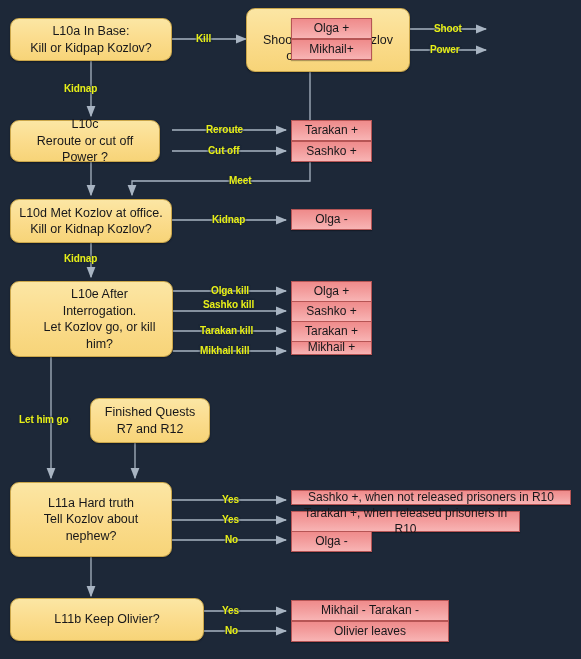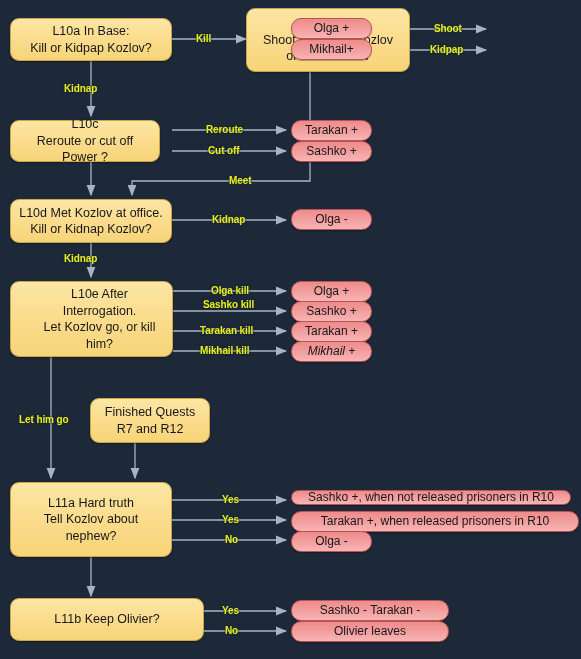--- a/index.html
+++ b/index.html
@@ -35,21 +35,21 @@
     background: linear-gradient(180deg, #fbe6a4 0%, #fbdd8f 45%, #f7d478 100%);
     border: 1px solid #caa64a;
     border-radius: 9px;
     font-size: 12.5px;
     padding: 4px 8px;
     box-shadow: 0 1px 2px rgba(0,0,0,0.35);
   }
   .node.outcome {
     background: linear-gradient(180deg, #ef8b8b 0%, #f29a9a 40%, #f8b4b4 100%);
     border: 1px solid #b65555;
-    border-radius: 10px;
+    border-radius: 0;
     font-size: 12px;
     padding: 1px 6px;
     box-shadow: 0 1px 1px rgba(0,0,0,0.3);
   }
   .edge-label {
     position: absolute;
     color: #e8f018;
     font-size: 10px;
     font-weight: bold;
     white-space: nowrap;
@@ -170,33 +170,33 @@
   <div class="node outcome" style="left:291px; top:39px; width:81px; height:21px;">Mikhail+</div>
 
   <div class="node outcome" style="left:291px; top:120px; width:81px; height:21px;">Tarakan +</div>
   <div class="node outcome" style="left:291px; top:141px; width:81px; height:21px;">Sashko +</div>
 
   <div class="node outcome" style="left:291px; top:209px; width:81px; height:21px;">Olga -</div>
 
   <div class="node outcome" style="left:291px; top:281px; width:81px; height:21px;">Olga +</div>
   <div class="node outcome" style="left:291px; top:301px; width:81px; height:21px;">Sashko +</div>
   <div class="node outcome" style="left:291px; top:321px; width:81px; height:21px;">Tarakan +</div>
-  <div class="node outcome" style="left:291px; top:341px; width:81px; height:21px;font-style:italic;">Mikhail +</div>
+  <div class="node outcome" style="left:291px; top:341px; width:81px; height:14px;">Mikhail +</div>
 
   <div class="node outcome" style="left:291px; top:490px; width:280px; height:15px;">Sashko +, when not released prisoners in R10</div>
-  <div class="node outcome" style="left:291px; top:511px; width:288px; height:21px;">Tarakan +, when released prisoners in R10</div>
+  <div class="node outcome" style="left:291px; top:511px; width:229px; height:21px;">Tarakan +, when released prisoners in R10</div>
   <div class="node outcome" style="left:291px; top:531px; width:81px; height:21px;">Olga -</div>
 
-  <div class="node outcome" style="left:291px; top:600px; width:158px; height:21px;">Sashko - Tarakan -</div>
+  <div class="node outcome" style="left:291px; top:600px; width:158px; height:21px;">Mikhail - Tarakan -</div>
   <div class="node outcome" style="left:291px; top:621px; width:158px; height:21px;">Olivier leaves</div>
 
   <div class="edge-label" style="left:196px; top:33px;">Kill</div>
   <div class="edge-label" style="left:64px;  top:83px;">Kidnap</div>
   <div class="edge-label" style="left:434px; top:23px;">Shoot</div>
-  <div class="edge-label" style="left:430px; top:44px;">Kidpap</div>
+  <div class="edge-label" style="left:430px; top:44px;">Power</div>
   <div class="edge-label" style="left:206px; top:124px;">Reroute</div>
   <div class="edge-label" style="left:208px; top:145px;">Cut off</div>
   <div class="edge-label" style="left:229px; top:175px;">Meet</div>
   <div class="edge-label" style="left:212px; top:214px;">Kidnap</div>
   <div class="edge-label" style="left:64px;  top:253px;">Kidnap</div>
   <div class="edge-label" style="left:211px; top:285px;">Olga kill</div>
   <div class="edge-label" style="left:203px; top:299px;">Sashko kill</div>
   <div class="edge-label" style="left:200px; top:325px;">Tarakan kill</div>
   <div class="edge-label" style="left:200px; top:345px;">Mikhail kill</div>
   <div class="edge-label" style="left:19px;  top:414px;">Let him go</div>

